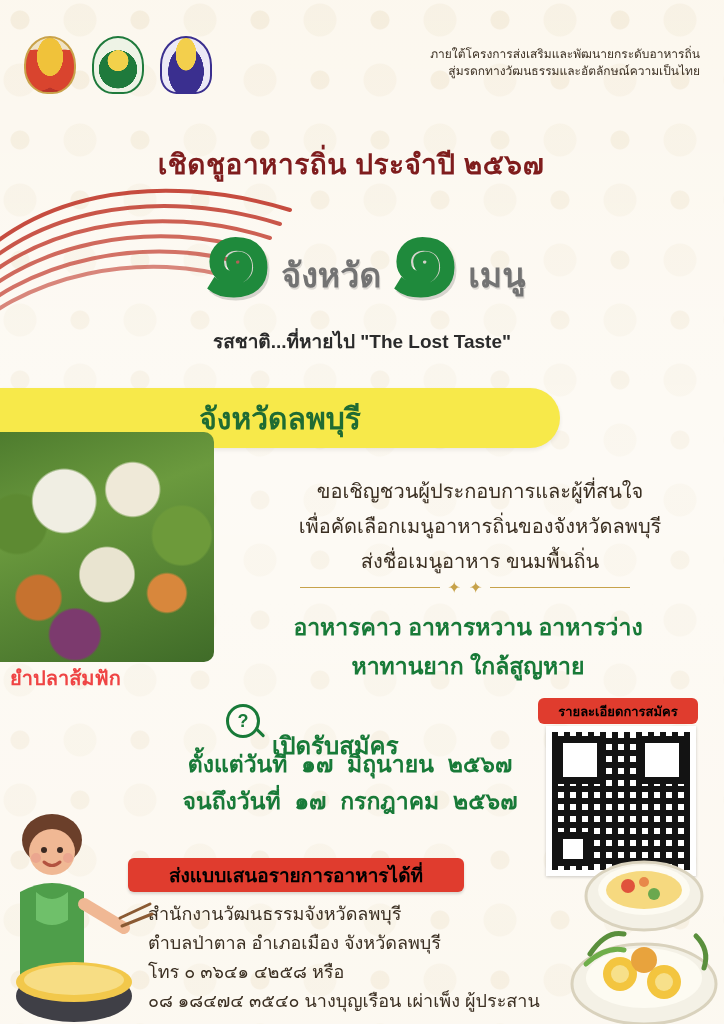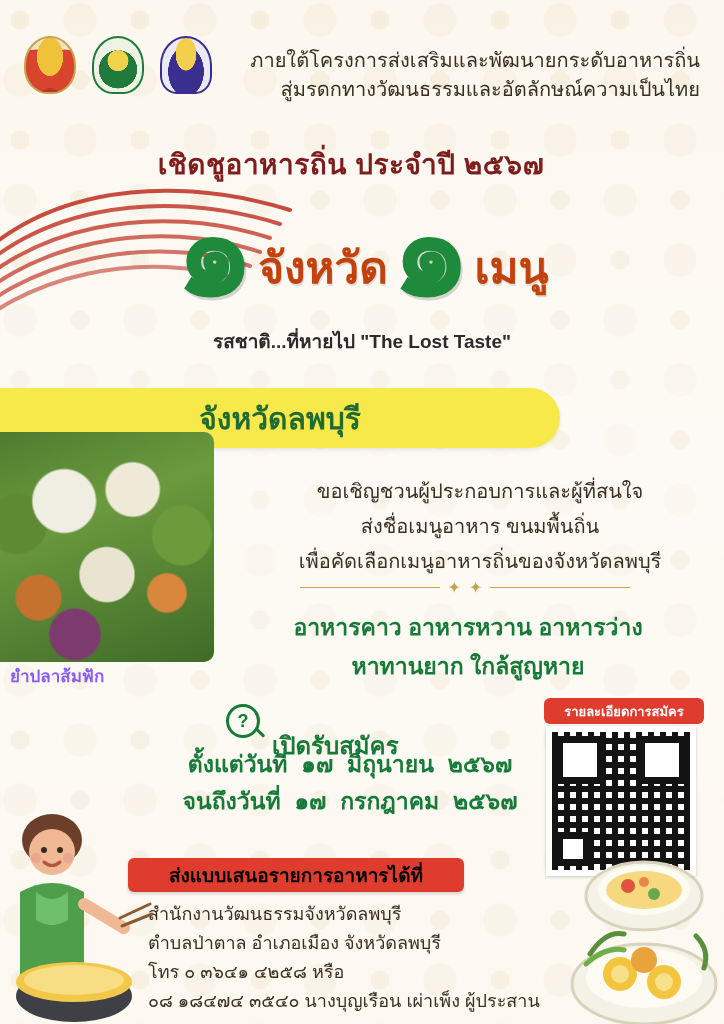--- a/index.html
+++ b/index.html
@@ -67,21 +67,21 @@
     border-radius: 55% 55% 35% 35%;
   }
 
   
   .header-text {
     position: absolute; top: 46px; right: 24px;
     text-align: right;
     color: #3b2f22;
     line-height: 1.45;
   }
-  .header-text .l1, .header-text .l2 { font-size: 20px; }
+  .header-text .l1, .header-text .l2 { font-size: 12px; }
   .header-text .l3 {
     font-size: 17px; font-weight: bold; letter-spacing: .4px; margin-top: 4px;
   }
 
   
   .swoosh {
     position: absolute; left: -40px; top: 150px;
     width: 400px; height: 200px;
     pointer-events: none;
   }
@@ -101,21 +101,21 @@
     height: 132px;
   }
   .numeral {
     font-size: 124px; line-height: 1;
     font-weight: bold;
     color: #1f8a3c;
     text-shadow: 2px 3px 0 rgba(0,0,0,.15);
   }
   .numeral.red { color: #1f8a3c; }
   .word {
-    font-size: 44px; font-weight: bold; color: #c2410c;
+    font-size: 34px; font-weight: bold; color: #737373;
     align-self: flex-end; padding-bottom: 16px;
     text-shadow: 1px 2px 0 rgba(0,0,0,.12);
   }
   .subtitle {
     position: absolute; top: 326px; left: 0; right: 0;
     text-align: center;
     font-size: 19px; font-weight: bold; color: #2b2b2b;
   }
 
   
@@ -143,21 +143,21 @@
       radial-gradient(circle at 50% 62%, #e9e4d0 0 15%, transparent 16%),
       radial-gradient(circle at 18% 72%, #c6722f 0 9%, transparent 10%),
       radial-gradient(circle at 78% 70%, #d8873c 0 8%, transparent 9%),
       radial-gradient(circle at 35% 88%, #7c3a6e 0 10%, transparent 11%),
       radial-gradient(circle at 85% 45%, #6d9a3a 0 13%, transparent 14%),
       radial-gradient(circle at 8% 40%, #5d8a32 0 12%, transparent 13%),
       linear-gradient(160deg, #4e7c2e 0%, #6b9a3e 35%, #3f6b28 100%);
   }
   .food-caption {
     position: absolute; left: 10px; top: 662px;
-    font-size: 17px; color: #8b5cf6; font-weight: bold;
+    font-size: 20px; color: #ef4444; font-weight: bold;
   }
 
   
   .invite {
     position: absolute; left: 240px; top: 474px; width: 480px;
     text-align: center; color: #3b2f22;
     font-size: 20px; line-height: 1.75;
   }
   .divider {
     position: absolute; left: 300px; top: 578px; width: 330px;
@@ -190,23 +190,23 @@
     font-size: 24px; font-weight: bold; color: #187a38; margin-top: 20px;
   }
   .reg-dates {
     position: absolute; left: 150px; top: 748px; width: 400px;
     text-align: center; color: #187a38;
     font-size: 23px; font-weight: bold; line-height: 1.6; font-family: Liberation Mono, monospace;
   }
 
   
   .qr-label {
-    position: absolute; right: 20px; top: 698px;
+    position: absolute; right: 26px; top: 698px;
     width: 160px; height: 26px;
-    background: #e03c2e; color: #ffffff;
+    background: #e03c2e; color: #000000;
     border-radius: 6px;
     display: flex; align-items: center; justify-content: center;
     font-size: 13px; font-weight: bold;
   }
   .qr-box {
     position: absolute; right: 28px; top: 726px;
     width: 150px; height: 150px; background: #fff;
     padding: 6px;
     box-shadow: 0 1px 3px rgba(0,0,0,.2);
   }
@@ -300,22 +300,22 @@
 
   <div class="province-banner">
     <span>จังหวัดลพบุรี</span>
   </div>
 
   <div class="food-photo"></div>
   <div class="food-caption">ยำปลาส้มฟัก</div>
 
   <div class="invite">
     <div>ขอเชิญชวนผู้ประกอบการและผู้ที่สนใจ</div>
+    <div>เพื่อคัดเลือกเมนูอาหารถิ่นของจังหวัดลพบุรี</div>
     <div>ส่งชื่อเมนูอาหาร ขนมพื้นถิ่น</div>
-    <div>เพื่อคัดเลือกเมนูอาหารถิ่นของจังหวัดลพบุรี</div>
   </div>
 
   <div class="divider">
     <span class="bar"></span>
       <span class="dot">✦</span>
       <span class="dot">✦</span>
       <span class="bar"></span>
   </div>
 
   <div class="highlight">

